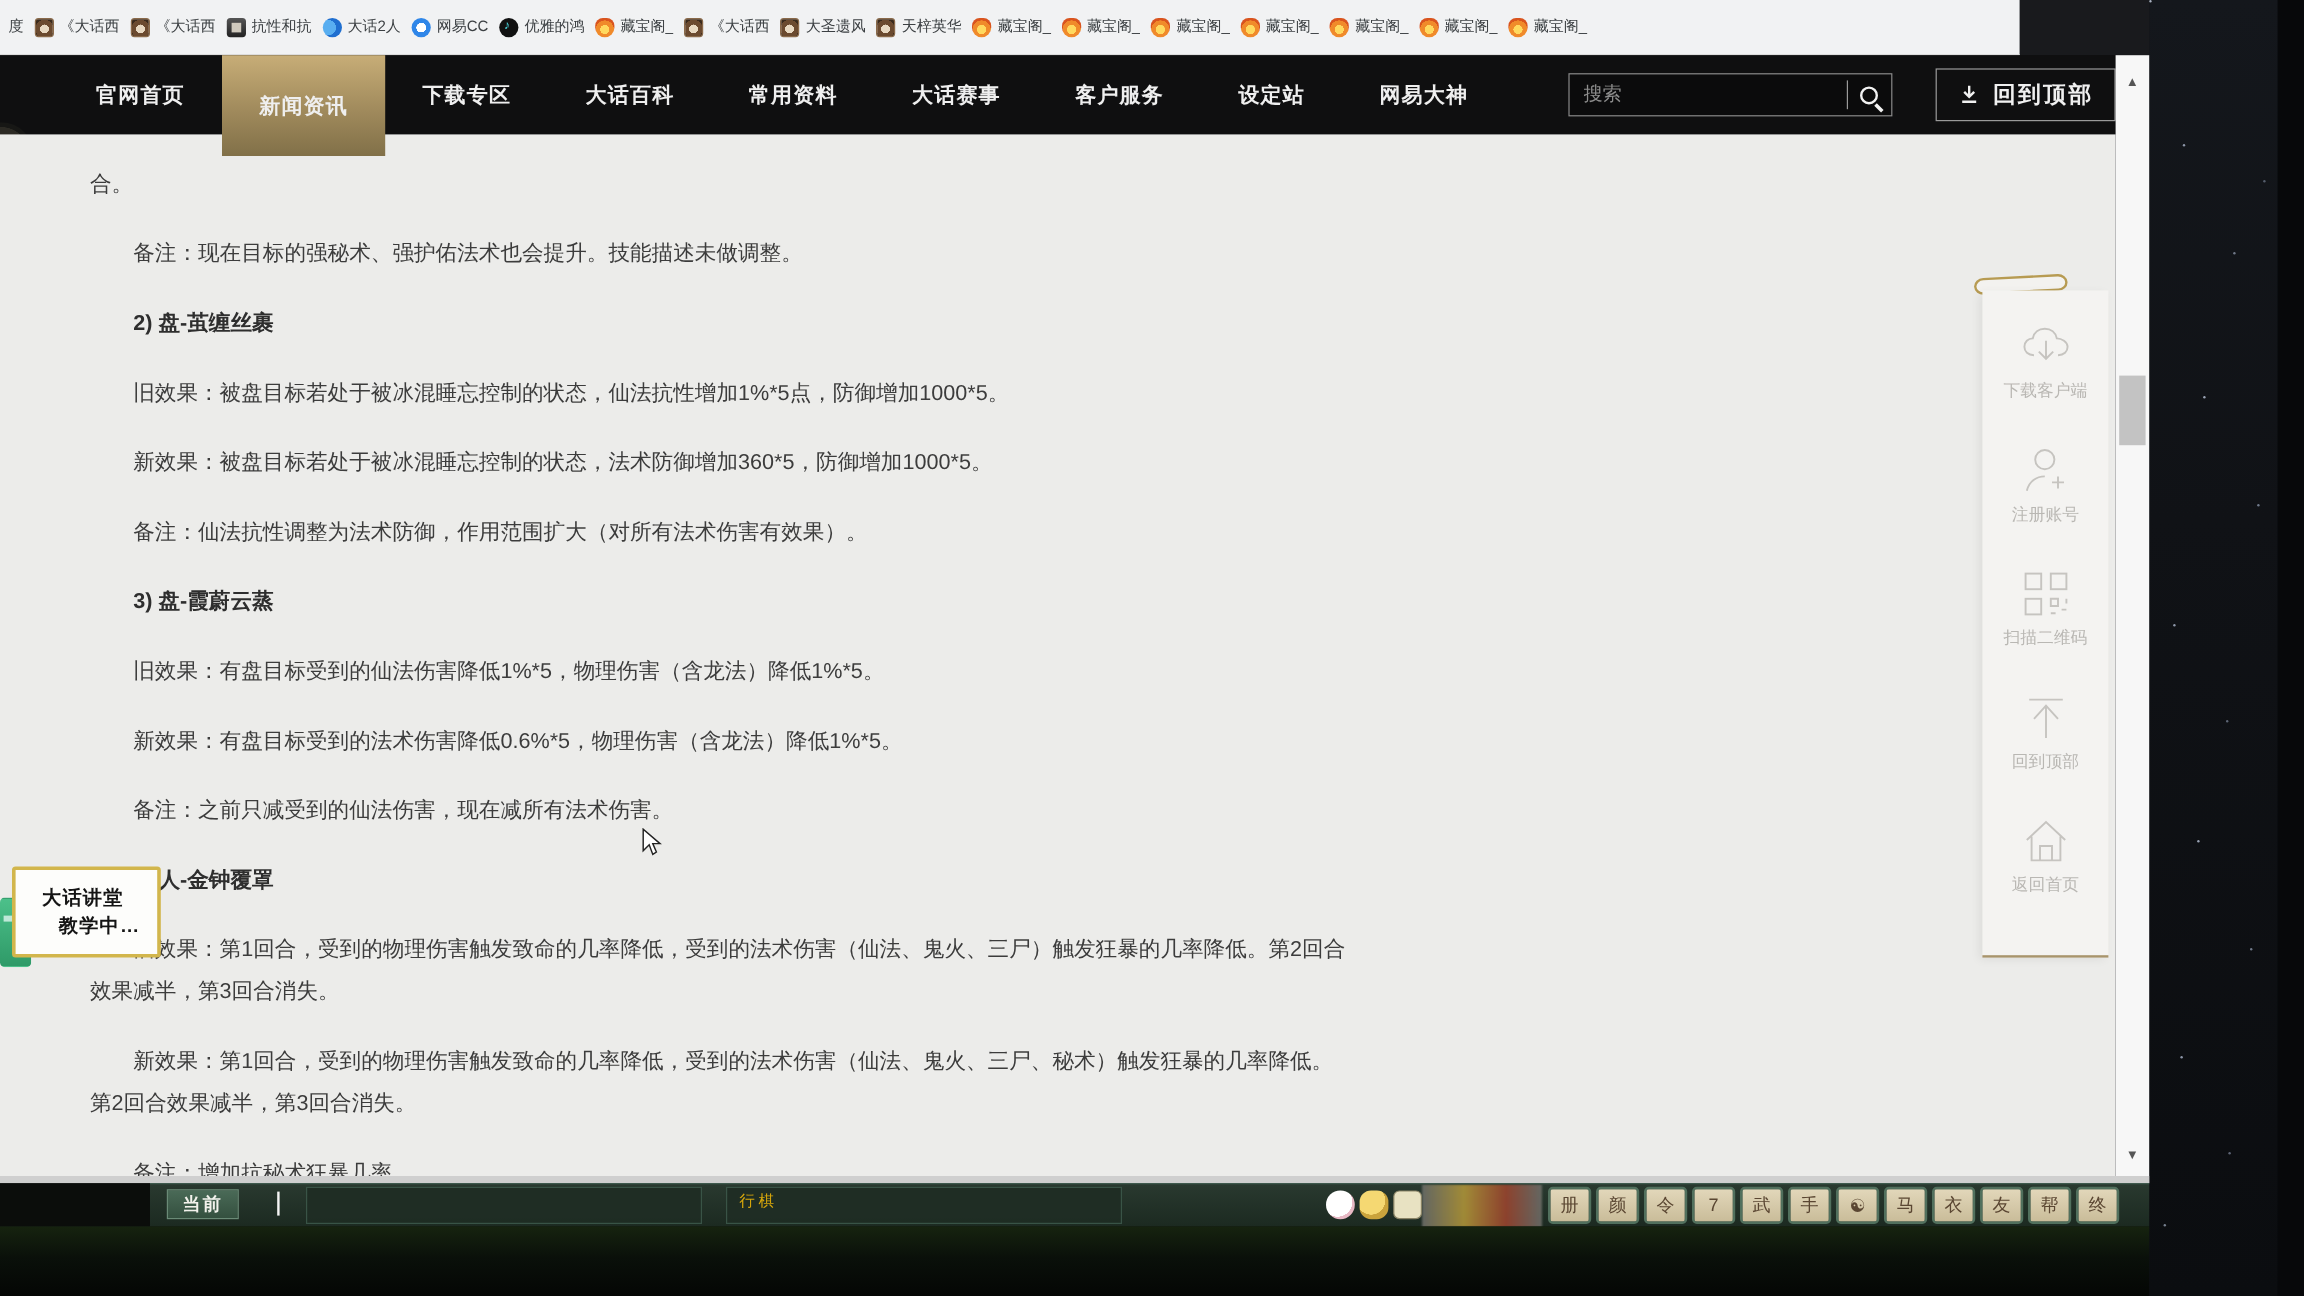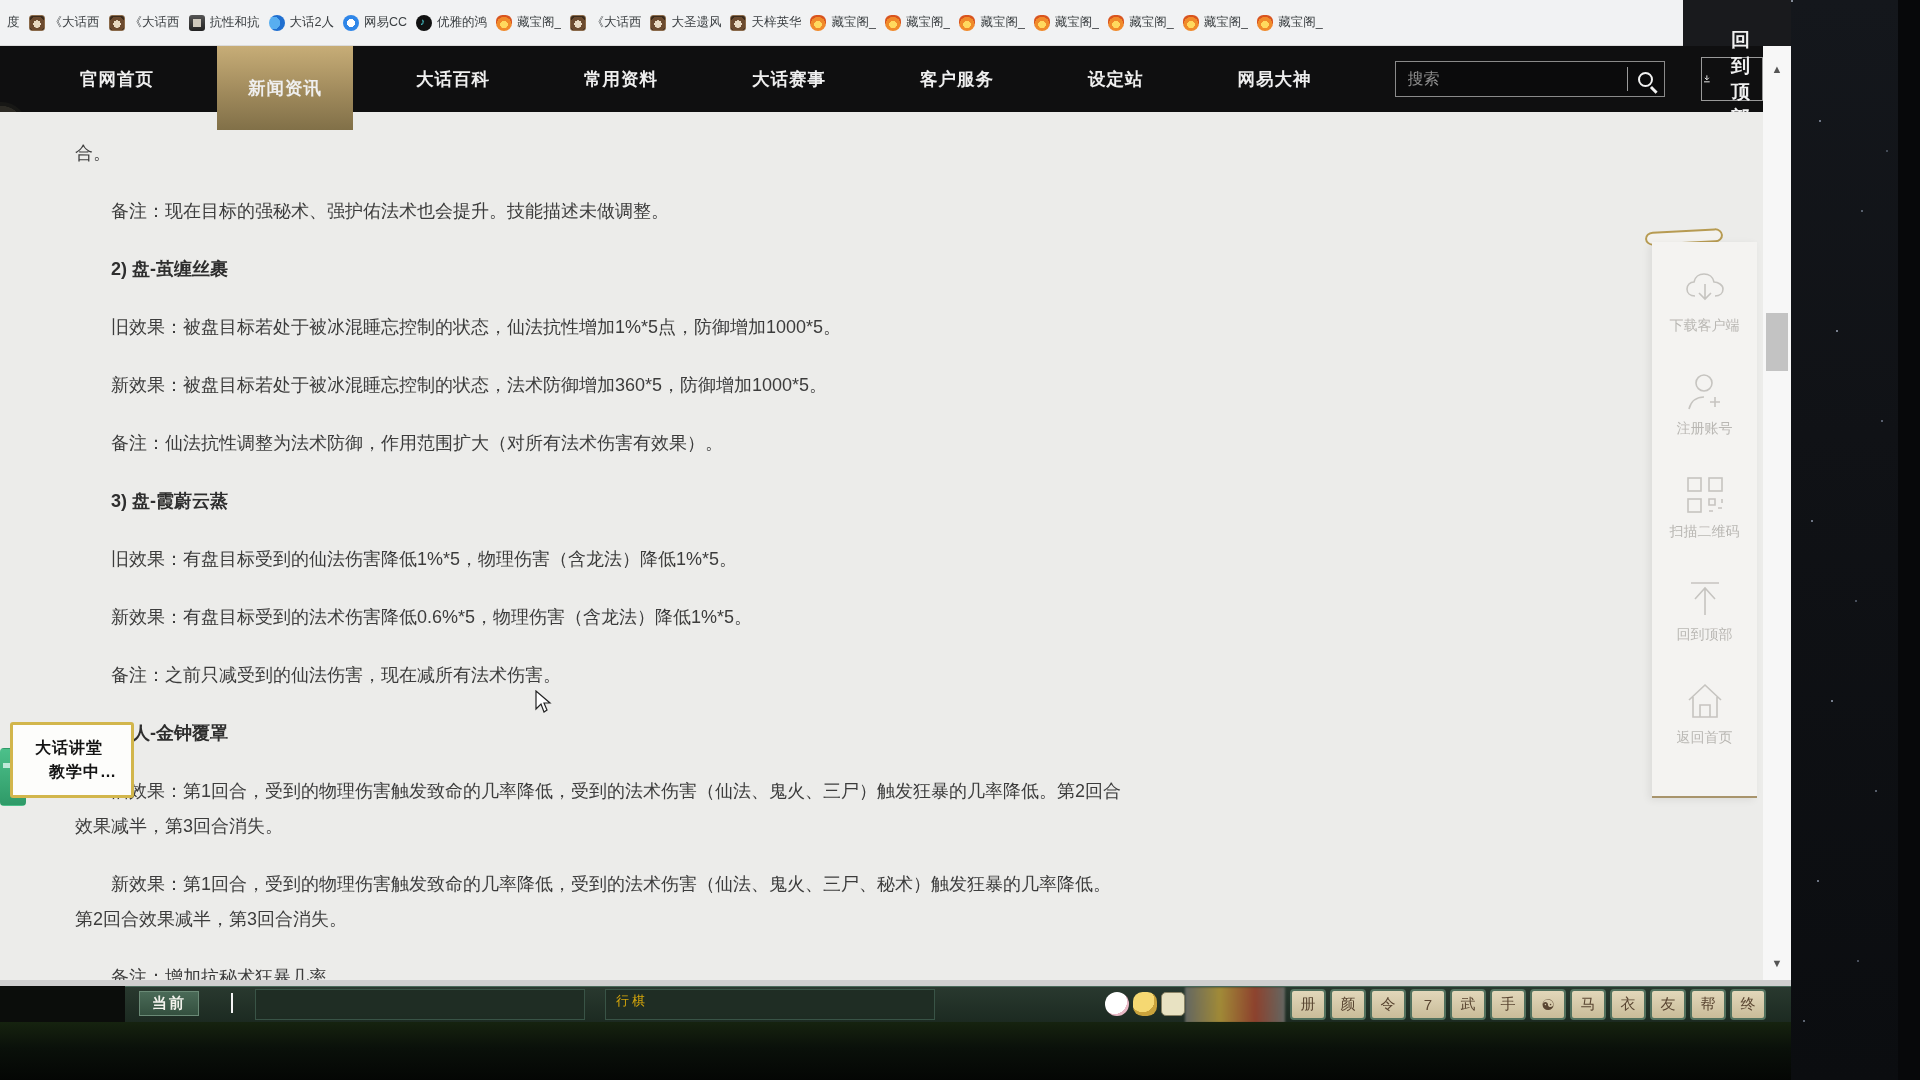--- a/index.html
+++ b/index.html
@@ -30,21 +30,21 @@
   .bm-fish { background:radial-gradient(circle at 30% 50%, #58aef0 0 45%, #1f6fd0 46%); border-radius:50%; }
   .bm-cc { background:radial-gradient(circle at 50% 50%, #ffffff 0 35%, #2f86e8 36%); border-radius:50%; }
   .bm-note { background:#111; border-radius:50%; }
   .bm-note::after { content:"♪"; position:absolute; left:4px; top:1px; font-size:10px; color:#4de0e8; }
   .bm-flame { background:radial-gradient(circle at 50% 60%, #ffd95e 0 30%, #f08a2a 31% 60%, #d9541e 61%); border-radius:40% 40% 50% 50%; }
 
   
   .nav-bar { position:absolute; left:0; top:46px; width:1763px; height:66px; background:#0f0f10; display:flex; align-items:center; }
   .nav-logo-edge { position:absolute; left:-26px; top:56px; width:54px; height:54px; border-radius:50%;
     background:radial-gradient(circle,#2c2a24 0 60%,#171715 61%); }
-  .nav-items { display:flex; align-items:stretch; height:66px; margin-left:49px;gap:32px; }
+  .nav-items { display:flex; align-items:stretch; height:66px; margin-left:49px; }
   .nav-item { position:relative; display:flex; align-items:center; padding:0 31px; font-size:17.5px; font-weight:600;
     color:#efefef; letter-spacing:1px; cursor:pointer; white-space:nowrap; height:66px; }
   .nav-item.active { background:linear-gradient(180deg,#c7ad77 0%,#a08a5c 55%,#817048 100%); height:84px; z-index:5; }
   .nav-search { margin-left:52px; width:270px; height:36px; border:1px solid #8a8a8a; display:flex; align-items:center;
     background:rgba(0,0,0,0.25); }
   .nav-search input { flex:1; height:100%; background:transparent; border:none; outline:none; color:#ddd;
     font-size:16px; padding:0 12px; font-family:inherit; }
   .nav-search input::placeholder { color:#8d8d8d; }
   .search-sep { width:1px; height:24px; background:#9a9a9a; }
   .search-btn { width:44px; height:100%; display:flex; align-items:center; justify-content:center; cursor:pointer; }
@@ -219,20 +219,21 @@
     </div>
 
   <div class="nav-bar">
     <div class="nav-logo-edge"></div>
     <div class="nav-items">
 
         <div class="nav-item">官网首页</div>
 
         <div class="nav-item active">新闻资讯</div>
 
+        <div class="nav-item">下载专区</div>
 
         <div class="nav-item">大话百科</div>
 
         <div class="nav-item">常用资料</div>
 
         <div class="nav-item">大话赛事</div>
 
         <div class="nav-item">客户服务</div>
 
         <div class="nav-item">设定站</div>

